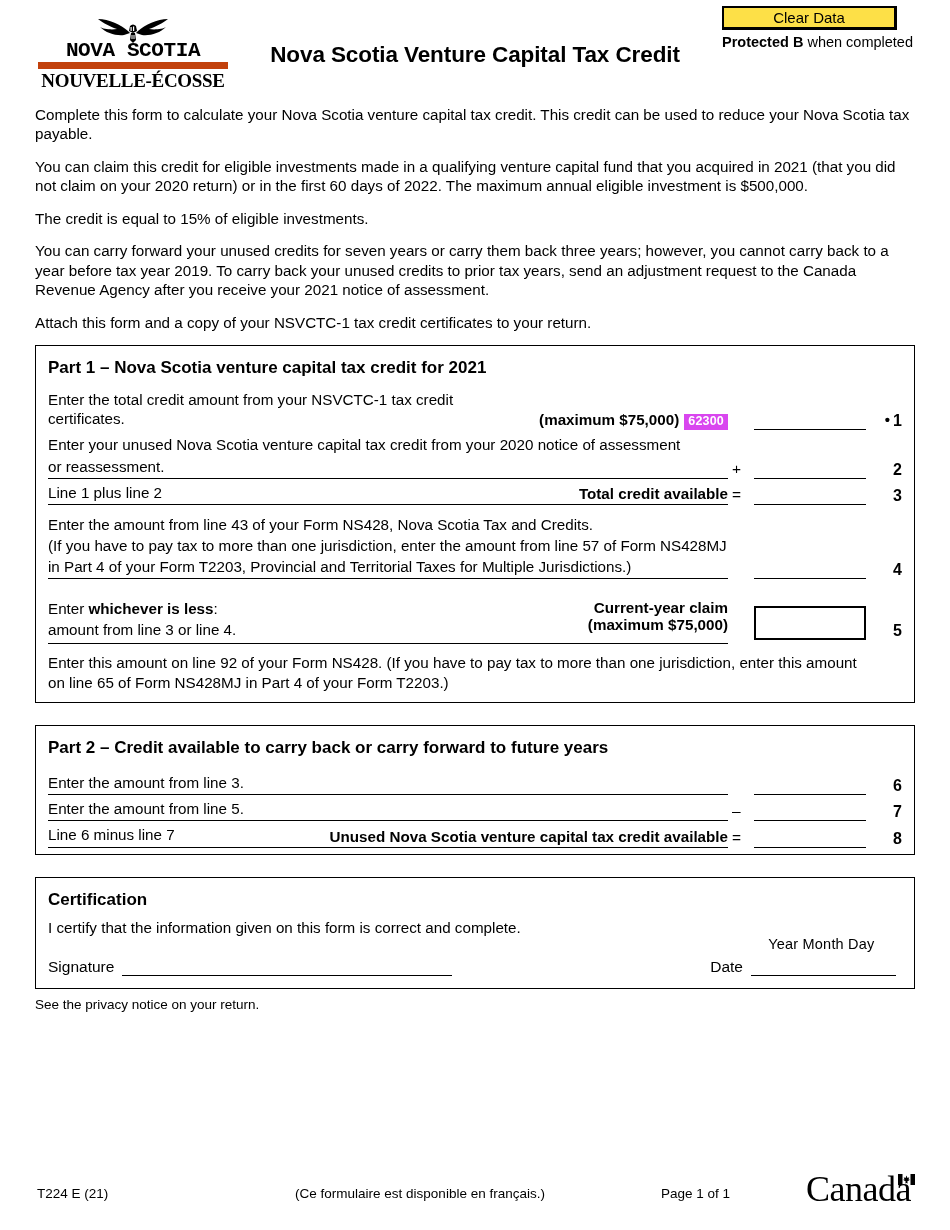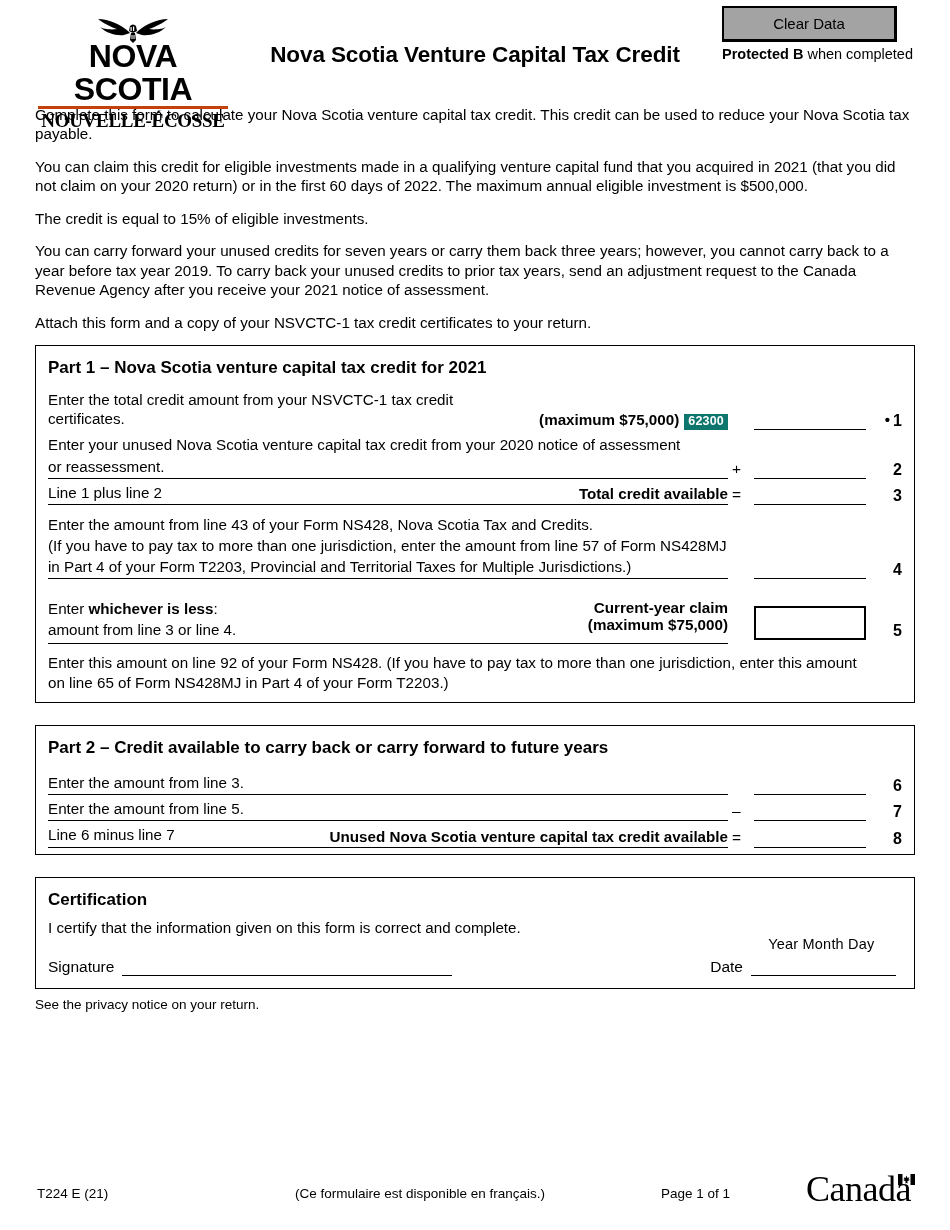--- a/index.html
+++ b/index.html
@@ -32,23 +32,23 @@
 
   .clear-data-wrap {
     position: absolute;
     top: 6px;
     right: 2px;
     text-align: right;
   }
   .clear-data-btn {
     display: block;
     width: 175px;
-    height: 36px;
+    height: 24px;
     line-height: 20px;
-    background: #a3a3a3;
+    background: #fde047;
     border: 2px solid #000000;
     border-right-width: 3px;
     border-bottom-width: 3px;
     font-family: "Liberation Sans", sans-serif;
     font-size: 15px;
     text-align: center;
     color: #000;
     box-sizing: border-box;
     padding: 0;
     cursor: pointer;
@@ -67,27 +67,27 @@
     top: 16px;
     width: 190px;
   }
   .ns-bird {
     display: block;
     margin: 0 auto;
     width: 72px;
     height: 30px;
   }
   .ns-name {
-    font-family: Liberation Sans, sans-serif;
-    font-weight: bold;
-    font-size: 32px;
+    font-family: Liberation Mono, monospace;
+    font-weight: bold;
+    font-size: 21px;
     letter-spacing: -0.4px;
     text-align: center;
     line-height: 1.02;
-    border-bottom: 3px solid #c2410c;
+    border-bottom: 7px solid #c2410c;
     padding-bottom: 1px;
     margin-top: -6px;
   }
   .ns-name2 {
     font-family: "Liberation Serif", serif;
     font-weight: bold;
     font-size: 19px;
     letter-spacing: -0.3px;
     text-align: center;
     line-height: 1.1;
@@ -172,21 +172,21 @@
   }
 
   .bold-right {
     font-weight: bold;
     font-size: 15.2px;
   }
 
   
   .field-code {
     display: inline-block;
-    background: #0f766e;
+    background: #d946ef;
     color: #fff;
     font-size: 12.5px;
     font-weight: bold;
     letter-spacing: 0.2px;
     padding: 1px 4px 2px 4px;
     line-height: 1.1;
     vertical-align: bottom;
     position: relative;
     top: 1px;
   }

